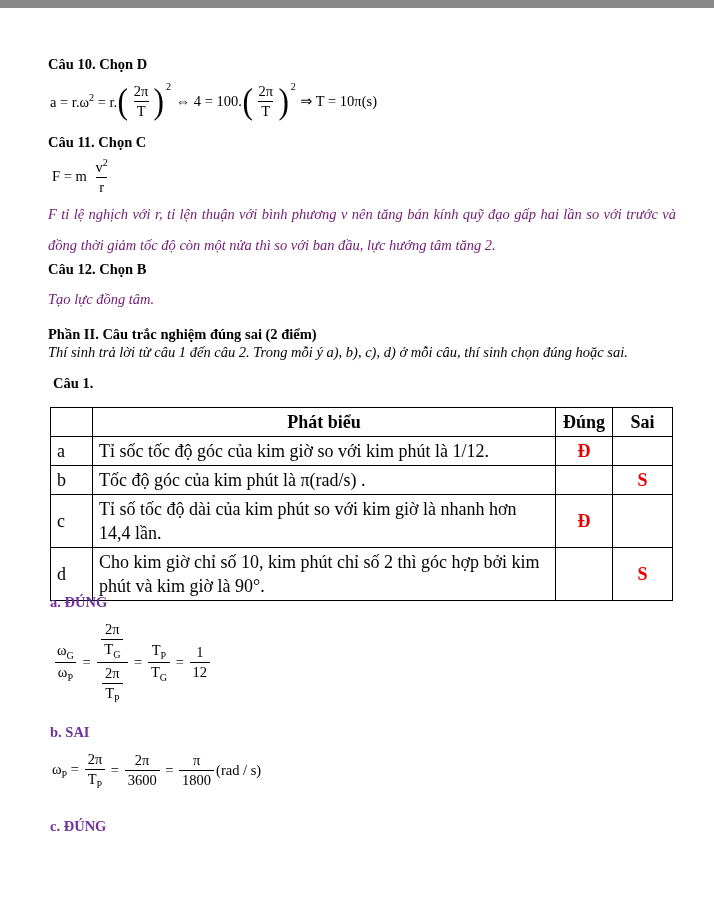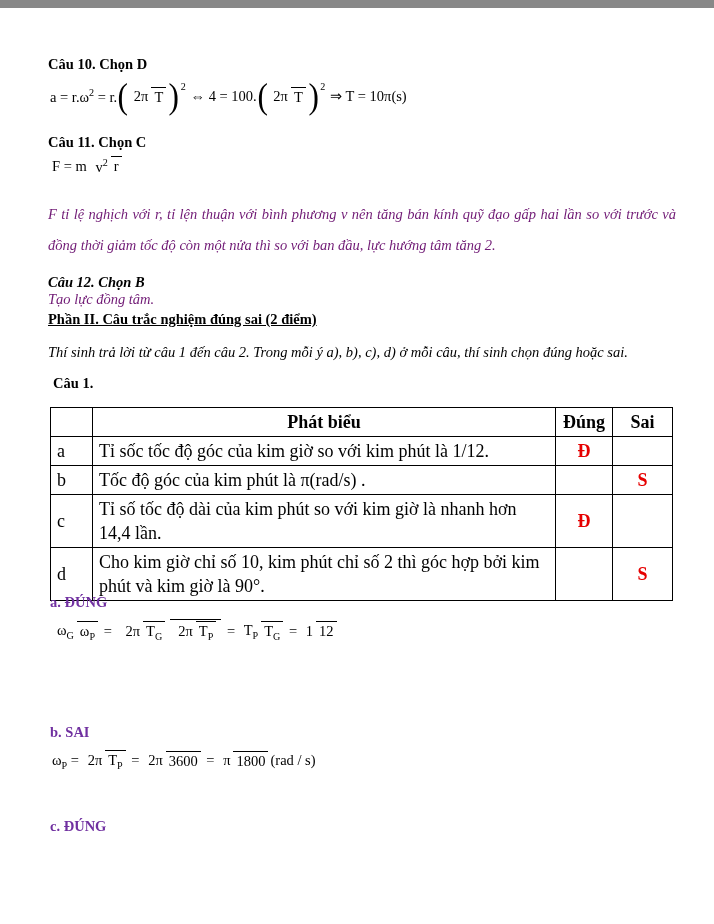--- a/index.html
+++ b/index.html
@@ -22,21 +22,21 @@
   .formula {
     display:flex;
     align-items:center;
     font-size:14.5px;
     white-space:pre;
   }
   .mgrp { white-space:pre; }
   .mgrp sub, .mgrp sup { font-size:70%; }
   .mfrac {
     display:inline-flex;
-    flex-direction:row;
+    flex-direction:column;
     align-items:center;
     margin:0 2px;
     text-align:center;
   }
   .mnum, .mden {
     display:flex;
     align-items:center;
     justify-content:center;
     padding:1px 3px;
   }
@@ -88,25 +88,25 @@
   <div class="abs hd" style="left:48px; top:48px;">Câu 10. Chọn D</div>
 
   <div class="abs formula" style="left:50px; top:74px;"><span class="mgrp"><span style="white-space: pre;">a = r.ω</span><sup>2</sup><span style="white-space: pre;"> = r.</span></span><span class="mparen">(</span><span class="mfrac"><span class="mnum"><span class="mgrp"><span style="white-space: pre;">2π</span></span></span><span class="mden"><span class="mgrp"><span style="white-space: pre;">T</span></span></span></span><span class="mparen">)</span><span class="msup">2</span><span class="mgrp"><span style="white-space: pre;"> ⇔ 4 = 100.</span></span><span class="mparen">(</span><span class="mfrac"><span class="mnum"><span class="mgrp"><span style="white-space: pre;">2π</span></span></span><span class="mden"><span class="mgrp"><span style="white-space: pre;">T</span></span></span></span><span class="mparen">)</span><span class="msup">2</span><span class="mgrp"><span style="white-space: pre;"> ⇒ T = 10π(s)</span></span></div>
 
   <div class="abs hd" style="left:48px; top:126px;">Câu 11. Chọn C</div>
 
   <div class="abs formula" style="left:52px; top:148px;"><span class="mgrp"><span style="white-space: pre;">F = m </span></span><span class="mfrac"><span class="mnum"><span class="mgrp"><span style="white-space: pre;">v</span><sup>2</sup></span></span><span class="mden"><span class="mgrp"><span style="white-space: pre;">r</span></span></span></span></div>
 
   <div class="abs red-note" style="left:48px; top:191px; width:628px;">F tỉ lệ nghịch với r, tỉ lện thuận với bình phương v nên tăng bán kính quỹ đạo gấp hai lần so với trước và đồng thời giảm tốc độ còn một nửa thì so với ban đầu, lực hướng tâm tăng 2.</div>
 
-  <div class="abs hd" style="left:48px; top:266px;font-style:italic;">Câu 12. Chọn B</div>
+  <div class="abs hd" style="left:48px; top:253px;">Câu 12. Chọn B</div>
 
   <div class="abs red-note" style="left:48px; top:276px;">Tạo lực đồng tâm.</div>
 
-  <div class="abs hd" style="left:48px; top:303px;text-decoration:underline;">Phần II. Câu trắc nghiệm đúng sai (2 điểm)</div>
+  <div class="abs hd" style="left:48px; top:318px;">Phần II. Câu trắc nghiệm đúng sai (2 điểm)</div>
 
   <div class="abs italic" style="left:48px; top:336px; width:640px; font-size:14.5px;">
     <span>Thí sinh trả lời từ câu 1 đến câu 2. Trong mỗi ý </span><span style="font-weight:normal;">a), b), c), d)</span><span> ở mỗi câu, thí sinh chọn đúng hoặc sai.</span>
   </div>
 
   <div class="abs hd" style="left:53px; top:367px;">Câu 1.</div>
 
   <table class="tf abs" style="left:50px; top:399px; width:622px;">
     <colgroup>
       <col style="width:42px;">

